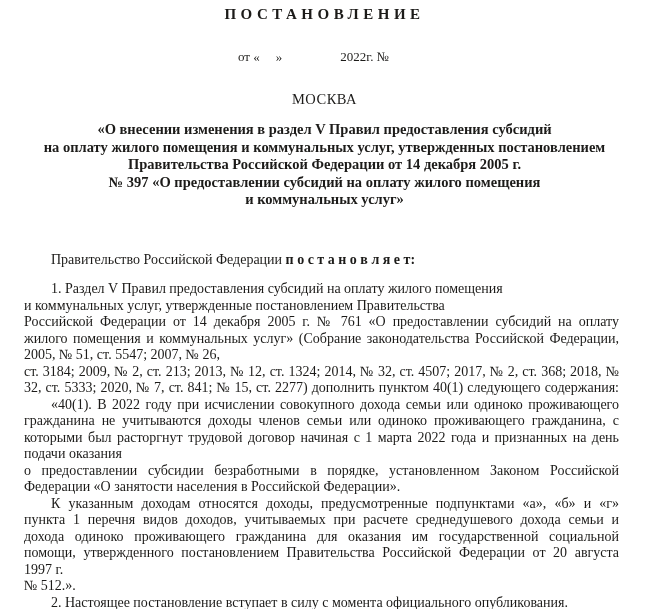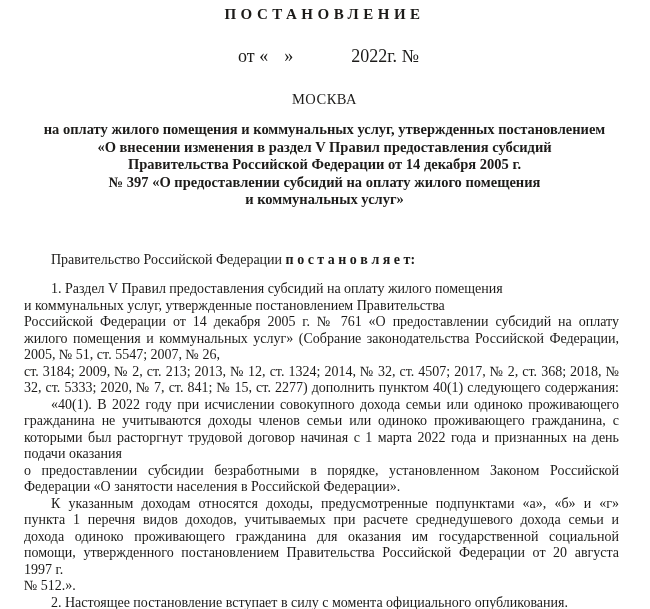--- a/index.html
+++ b/index.html
@@ -16,21 +16,21 @@
     margin-top: 5px;
     text-align: center;
     font-weight: bold;
     font-size: 15px;
     letter-spacing: 4.5px;
     line-height: 19px;
   }
   .date-line {
     margin-top: 24px;
     padding-left: 238px;
-    font-size: 18px;
+    font-size: 13px;
     line-height: 17px;
     white-space: nowrap;
   }
   .date-line .q  { margin-left: 16px; }
   .date-line .yr { margin-left: 58px; }
   .city {
     margin-top: 26px;
     text-align: center;
     font-size: 14.5px;
     letter-spacing: 0.5px;
@@ -67,22 +67,22 @@
 
   <div class="doc-type">ПОСТАНОВЛЕНИЕ</div>
 
   <div class="date-line">
     <span>от «</span><span class="q">»</span><span class="yr">2022г. №</span>
   </div>
 
   <div class="city">МОСКВА</div>
 
   <div class="title">
+    <div>«О внесении изменения в раздел V Правил предоставления субсидий</div>
     <div>на оплату жилого помещения и коммунальных услуг, утвержденных постановлением</div>
-    <div>«О внесении изменения в раздел V Правил предоставления субсидий</div>
     <div>Правительства Российской Федерации от 14 декабря 2005 г.</div>
     <div>№ 397 «О предоставлении субсидий на оплату жилого помещения</div>
     <div>и коммунальных услуг»</div>
   </div>
 
   <div class="line ind preamble">
     <span>Правительство Российской Федерации </span><span class="verb">п о с т а н о в л я е т:</span>
   </div>
 
   <div class="body-block">

